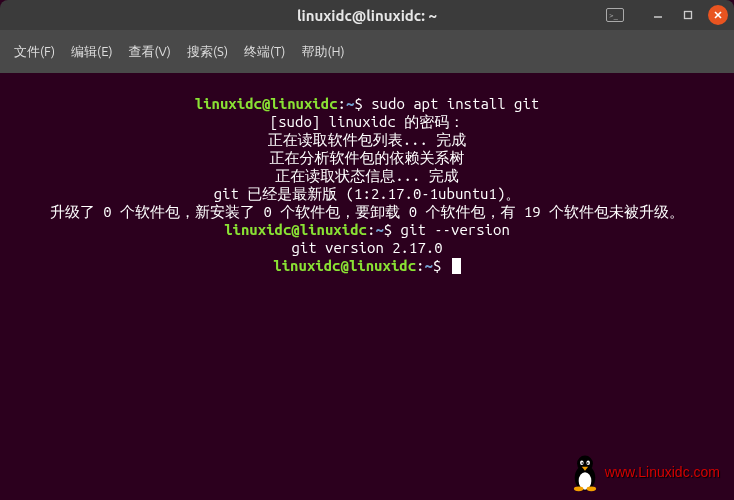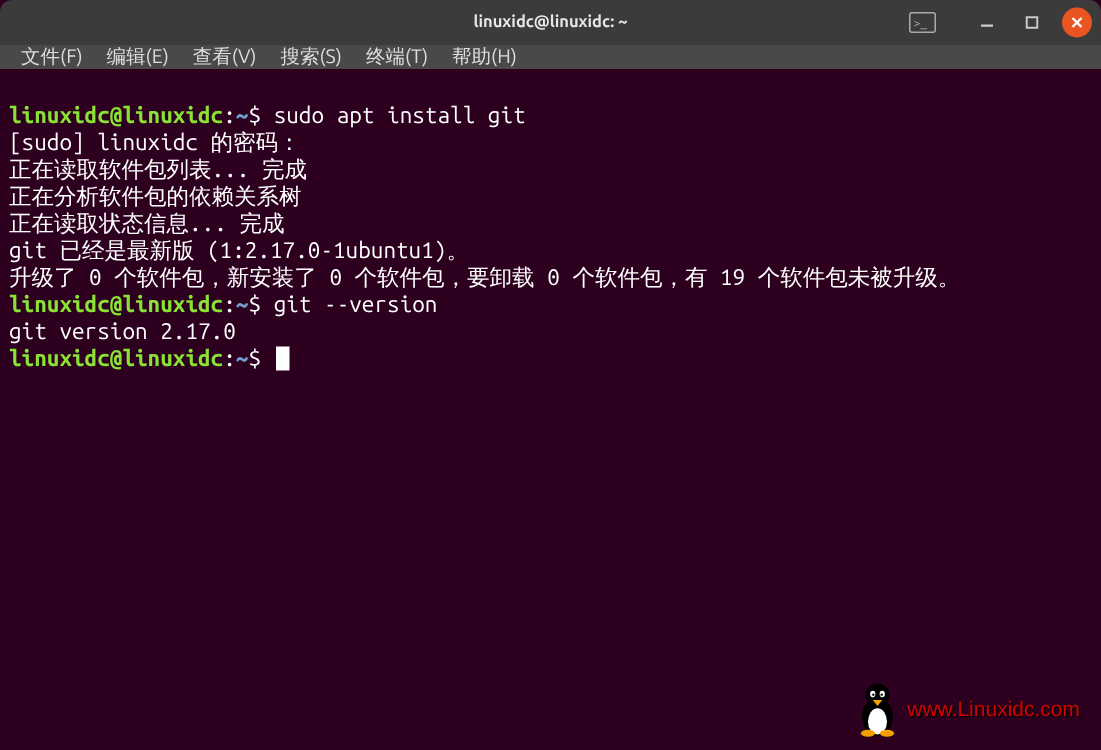--- a/index.html
+++ b/index.html
@@ -20,21 +20,21 @@
       background: #3b3b3b;
       display: flex;
       align-items: center;
       justify-content: center;
       position: relative;
       border-top-left-radius: 8px;
       border-top-right-radius: 8px;
     }
     .title {
       color: #e8e8e8;
-      font-size: 11px;
+      font-size: 15px;
       font-weight: bold;
       font-family: "Ubuntu", sans-serif;
     }
     .window-controls {
       position: absolute;
       right: 6px;
       display: flex;
       gap: 10px;
       align-items: center;
     }
@@ -62,41 +62,42 @@
       height: 14px;
       border: 1px solid #aaa;
       border-radius: 2px;
       display: flex;
       align-items: center;
       padding-left: 2px;
       font-size: 8px;
       color: #aaa;
     }
     .menubar {
-      height: 16px;
+      height: 43px;
       background: #494949;
       display: flex;
       align-items: center;
       padding: 0 10px;
       gap: 8px;
     }
     .menu-item {
       color: #ddd;
       font-size: 13px;
       font-family: "Ubuntu", sans-serif;
       padding: 2px 4px;
       cursor: pointer;
     }
     .terminal-body {
       padding: 4px 6px;
       font-size: 15px;
       line-height: 18px;
       color: #fff;
       white-space: pre-wrap;
       word-break: break-all;
+      text-align: center;
     }
     .prompt-user {
       color: #8ae234;
       font-weight: bold;
     }
     .prompt-colon {
       color: #fff;
     }
     .prompt-path {
       color: #729fcf;

